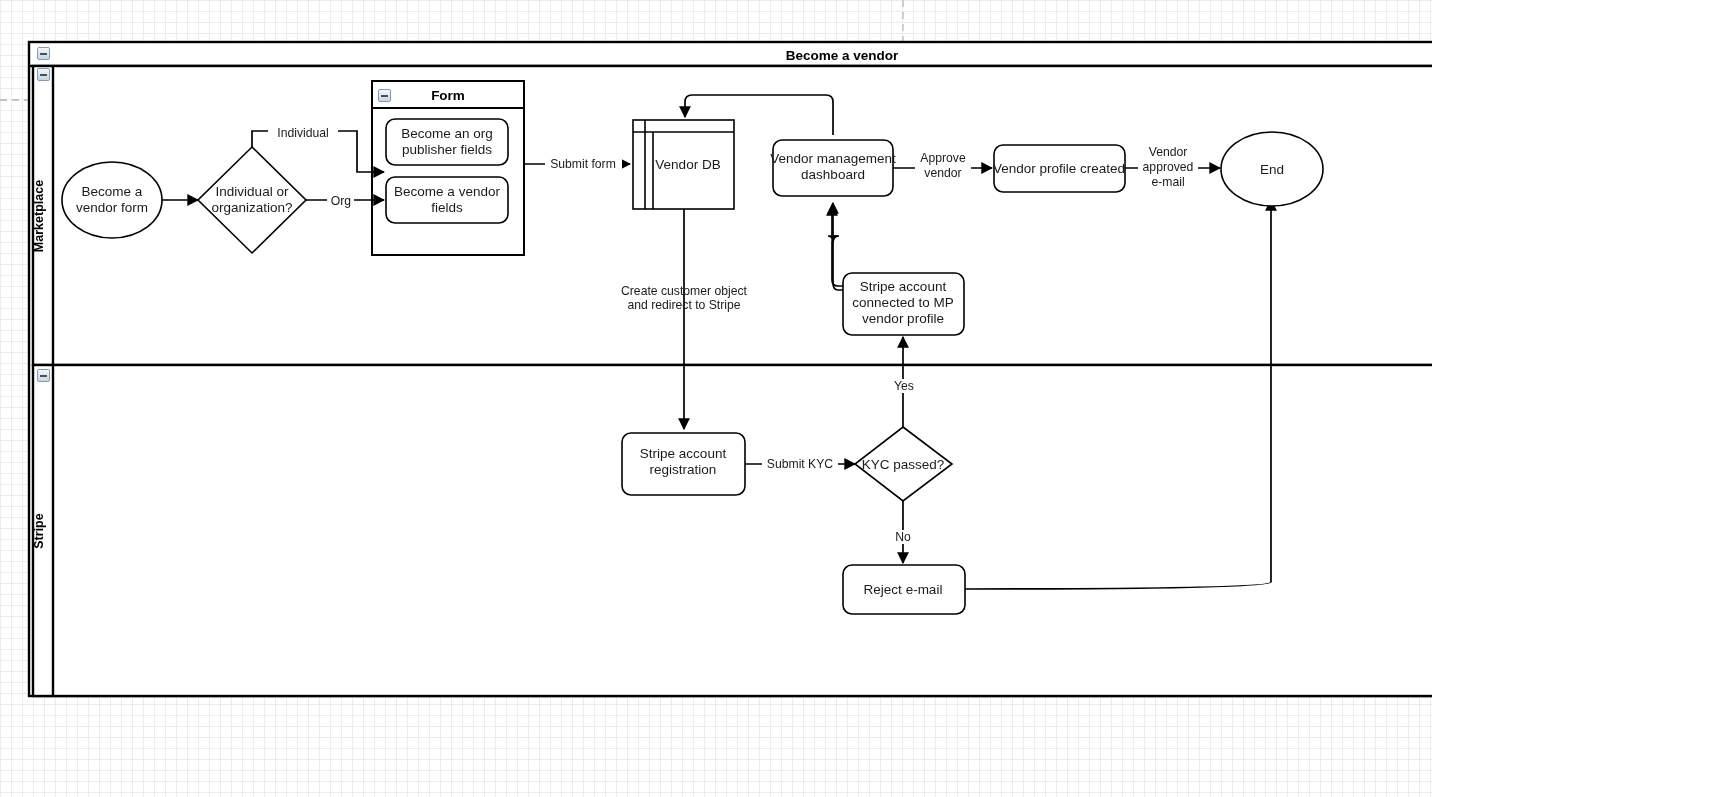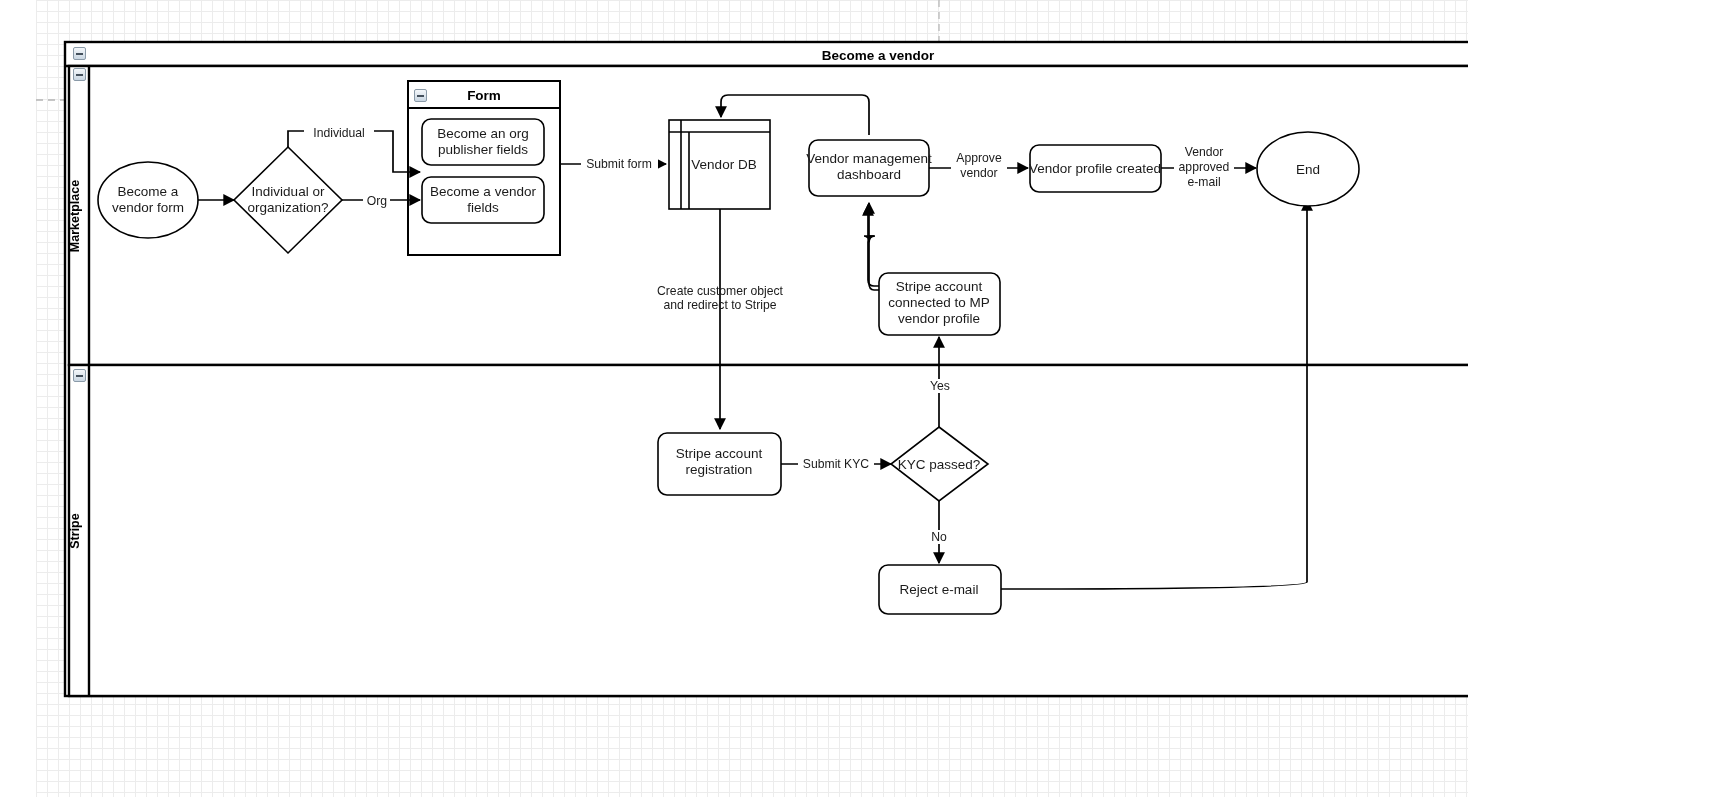--- a/index.html
+++ b/index.html
@@ -14,21 +14,20 @@
     overflow: hidden;
     font-family: "Liberation Sans", sans-serif;
     background-color: #ffffff;
     background-image:
       linear-gradient(to right, #ececec 1px, transparent 1px),
       linear-gradient(to bottom, #ececec 1px, transparent 1px),
       linear-gradient(to right, #dcdcdc 1px, transparent 1px),
       linear-gradient(to bottom, #dcdcdc 1px, transparent 1px);
     background-size: 11px 11px, 11px 11px, 44px 44px, 44px 44px;
     background-position: 0 0, 0 0, 0 0, 0 0;
-    margin-left: 36px;
   }
   svg#diagram {
     position: absolute;
     left: 0;
     top: 0;
     width: 1712px;
     height: 797px;
   }
   .stroke-main { stroke: #000000; fill: none; }
   .lane-border { stroke: #000000; stroke-width: 2.4; fill: #ffffff; }

